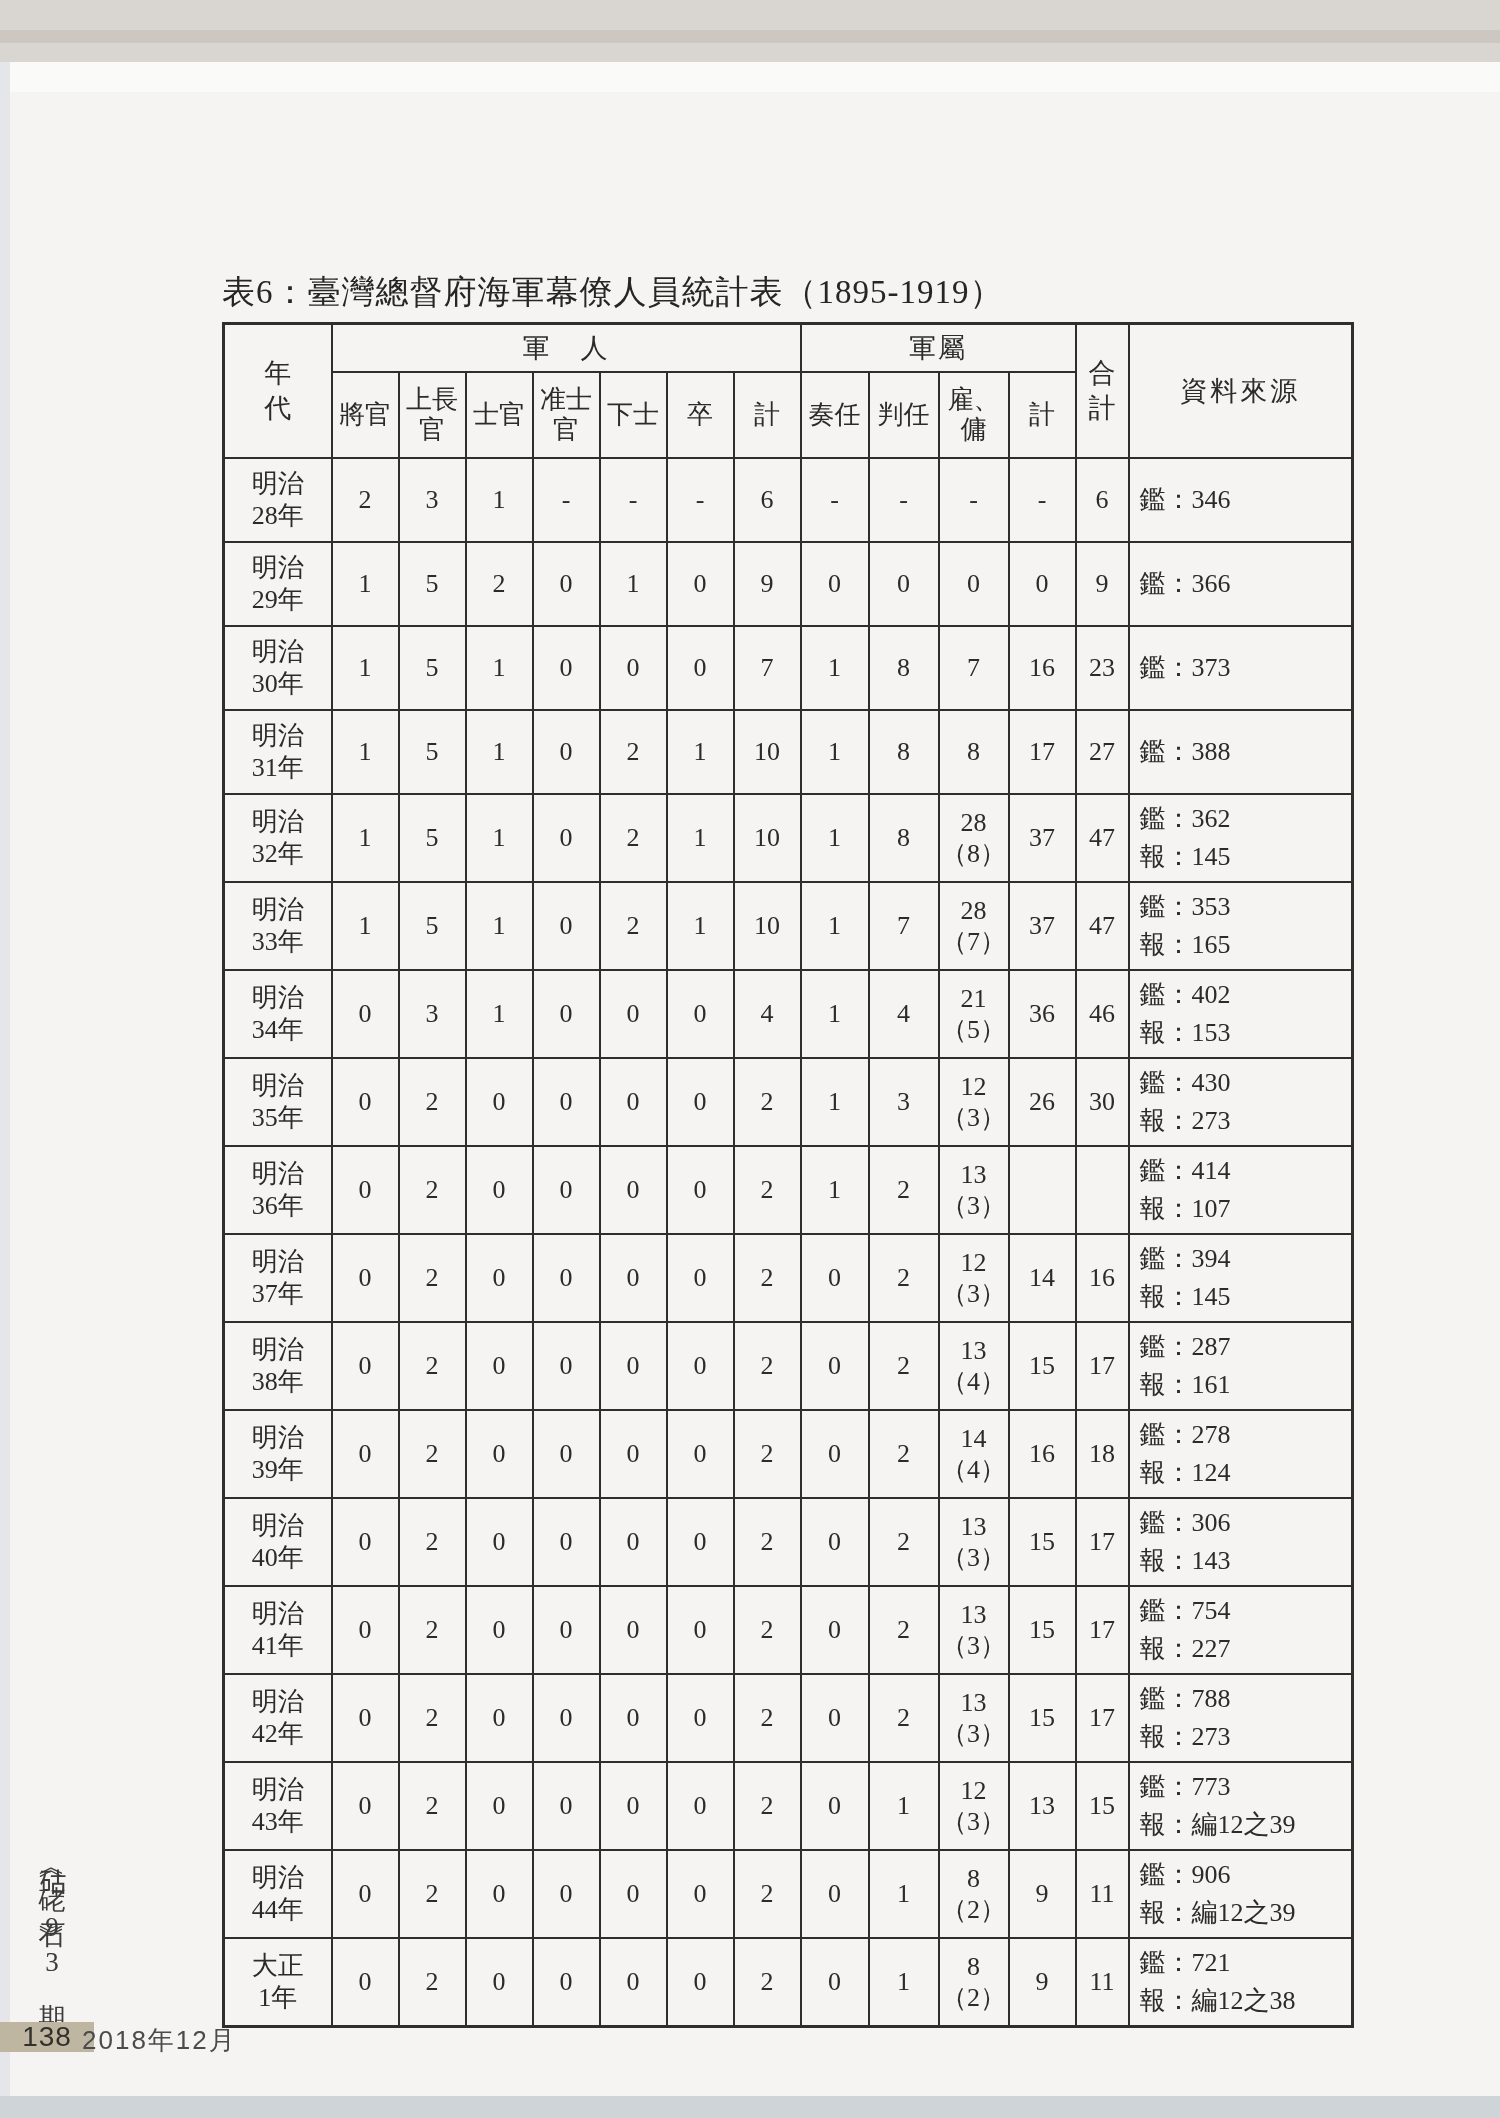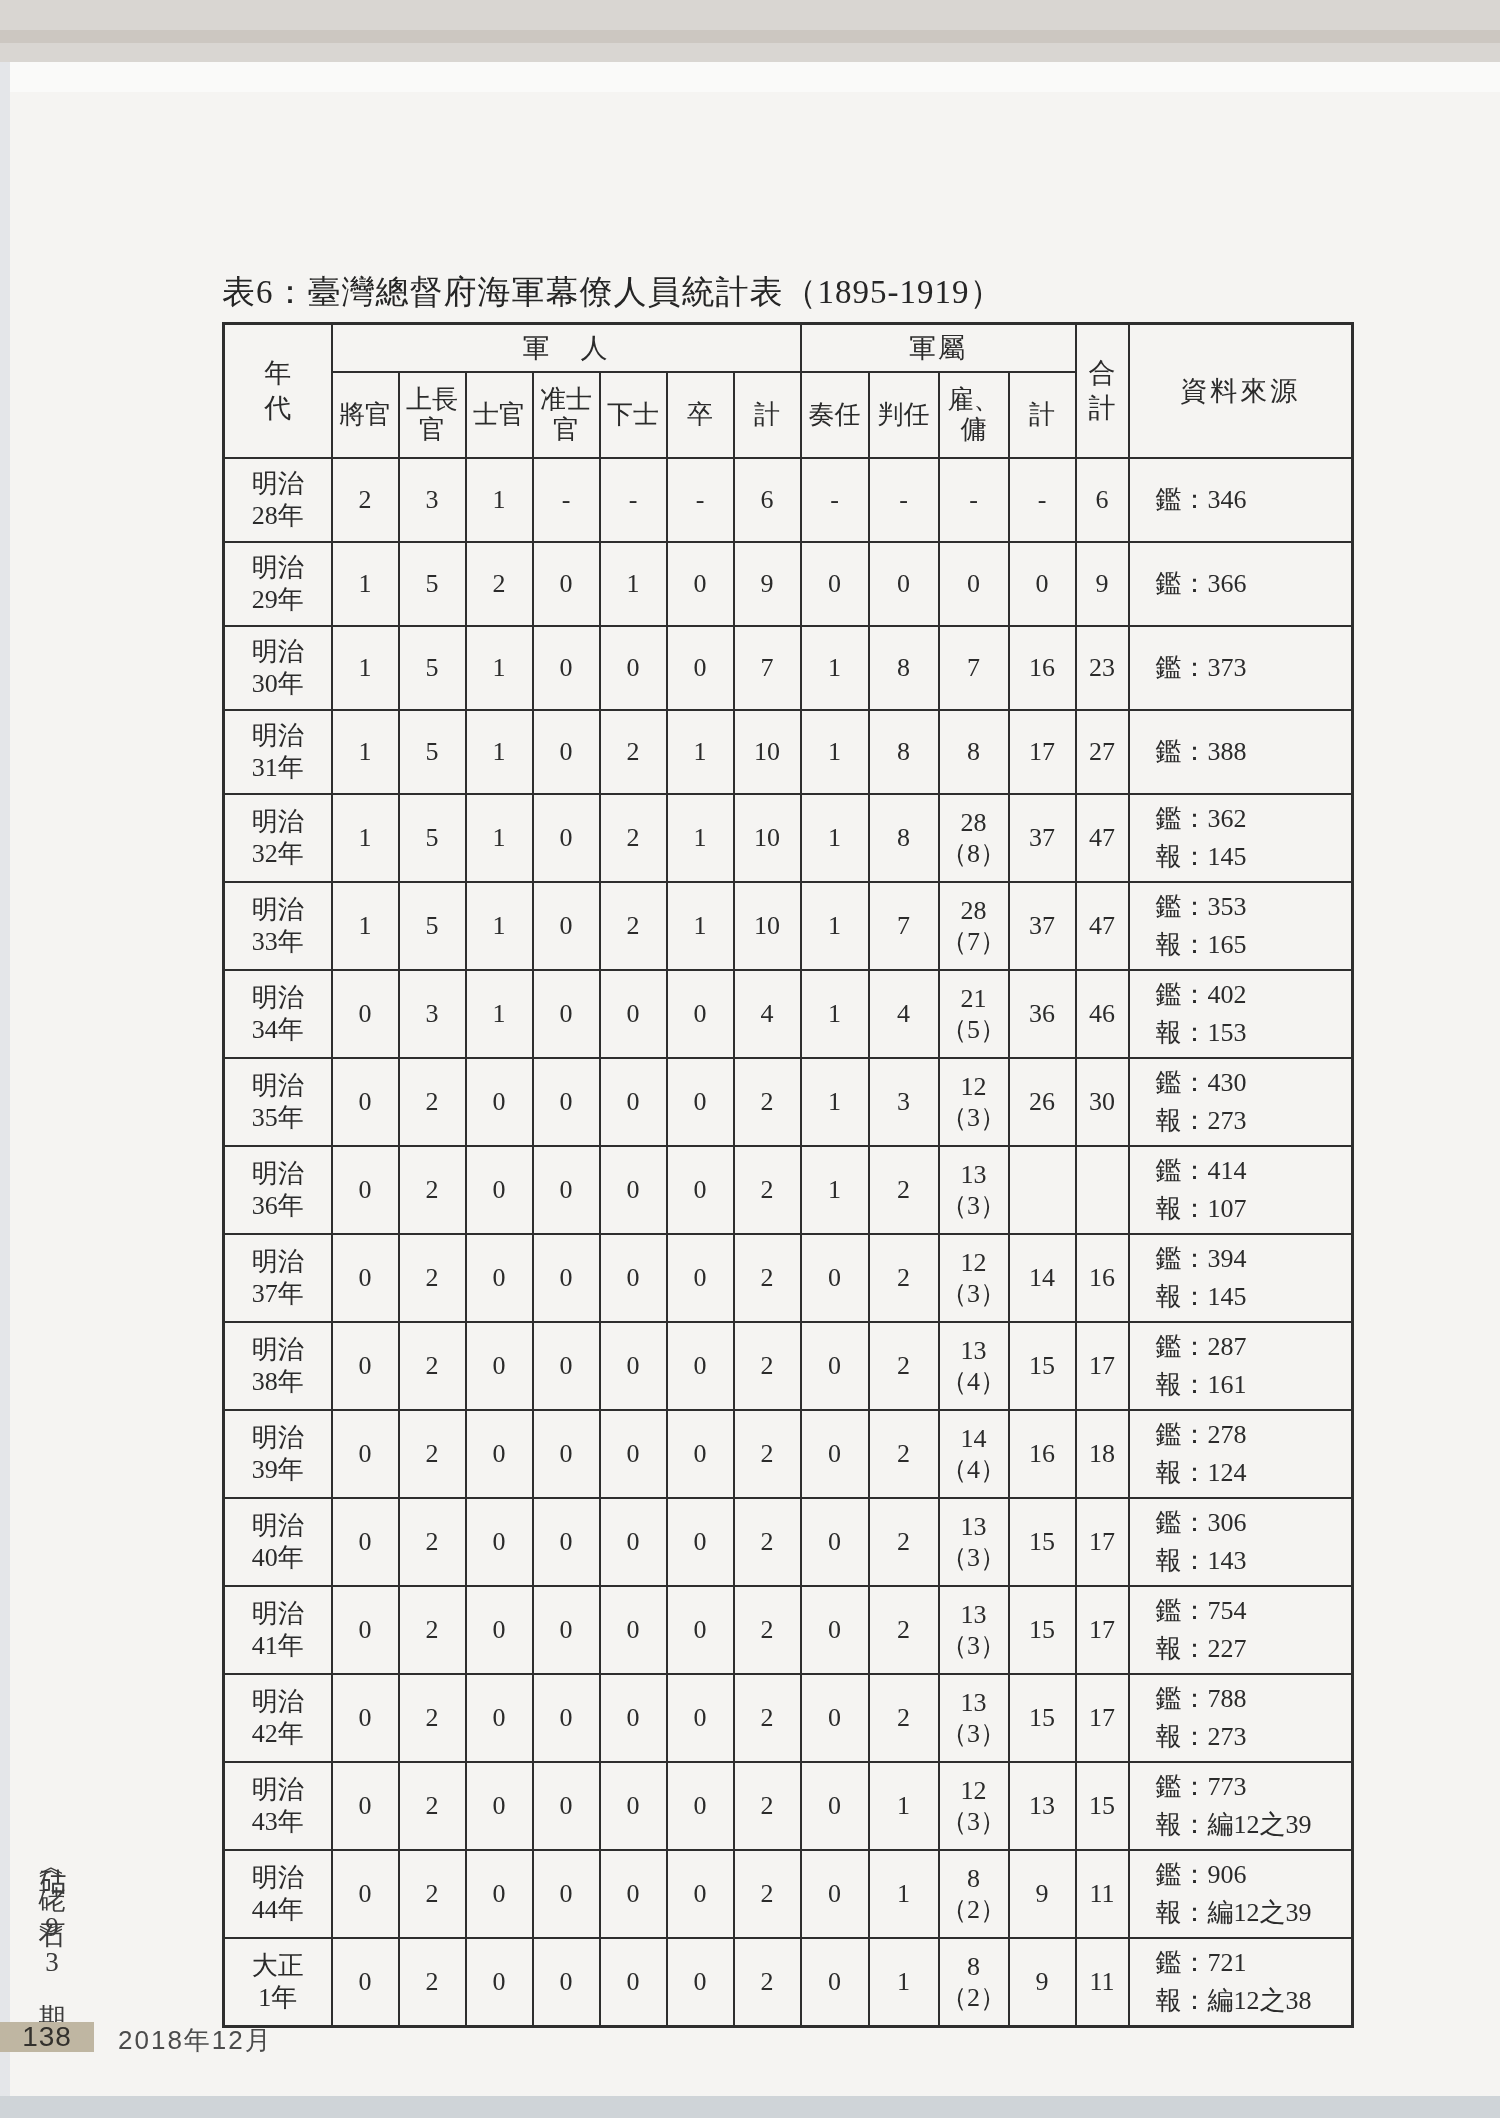--- a/index.html
+++ b/index.html
@@ -36,39 +36,39 @@
   .head-b td{height:84px;line-height:1.15;}
   .year-head div{line-height:1.3;}
   .group-head{letter-spacing:2px;margin-left:21px;}
   .total-head div{line-height:1.3;}
   .source-head{font-size:27px;letter-spacing:3px;}
   tr.row-single td{height:78px;}
   tr.row-double td{height:82px;}
   .year-cell{line-height:1.25;}
   .num-cell .line{line-height:1.2;}
   .source-cell{text-align:left !important;padding:2px 4px 2px 10px !important;font-size:24px;line-height:1.45;}
-  .source-cell .line{white-space:nowrap;margin-left:16px;}
+  .source-cell .line{white-space:nowrap;}
 
   .journal-vertical{
     position:absolute;left:34px;top:1860px;
     writing-mode:vertical-rl;text-orientation:upright;
     font-size:27px;letter-spacing:5px;color:#3b3b3b;
   }
   .page-num-box{
     position:absolute;left:0;top:2022px;width:94px;height:30px;
     background:#bfb6a2;display:flex;align-items:center;justify-content:center;
   }
   .page-num-box span{
     font-family:"Liberation Sans","DejaVu Sans",sans-serif;
     font-size:28px;color:#33312d;letter-spacing:1px;
   }
   .page-date{
     position:absolute;left:82px;top:2023px;
     font-family:"Liberation Sans","DejaVu Sans",sans-serif;
-    font-size:26px;color:#4b4b4b;letter-spacing:2px;margin-left:36px;
+    font-size:26px;color:#4b4b4b;letter-spacing:2px;
   }
 </style>
 </head>
 <body>
 
 <div class="top-band">
   <div class="top-band-line"></div>
 </div>
 <div class="below-band"></div>
 <div class="left-band"></div>

